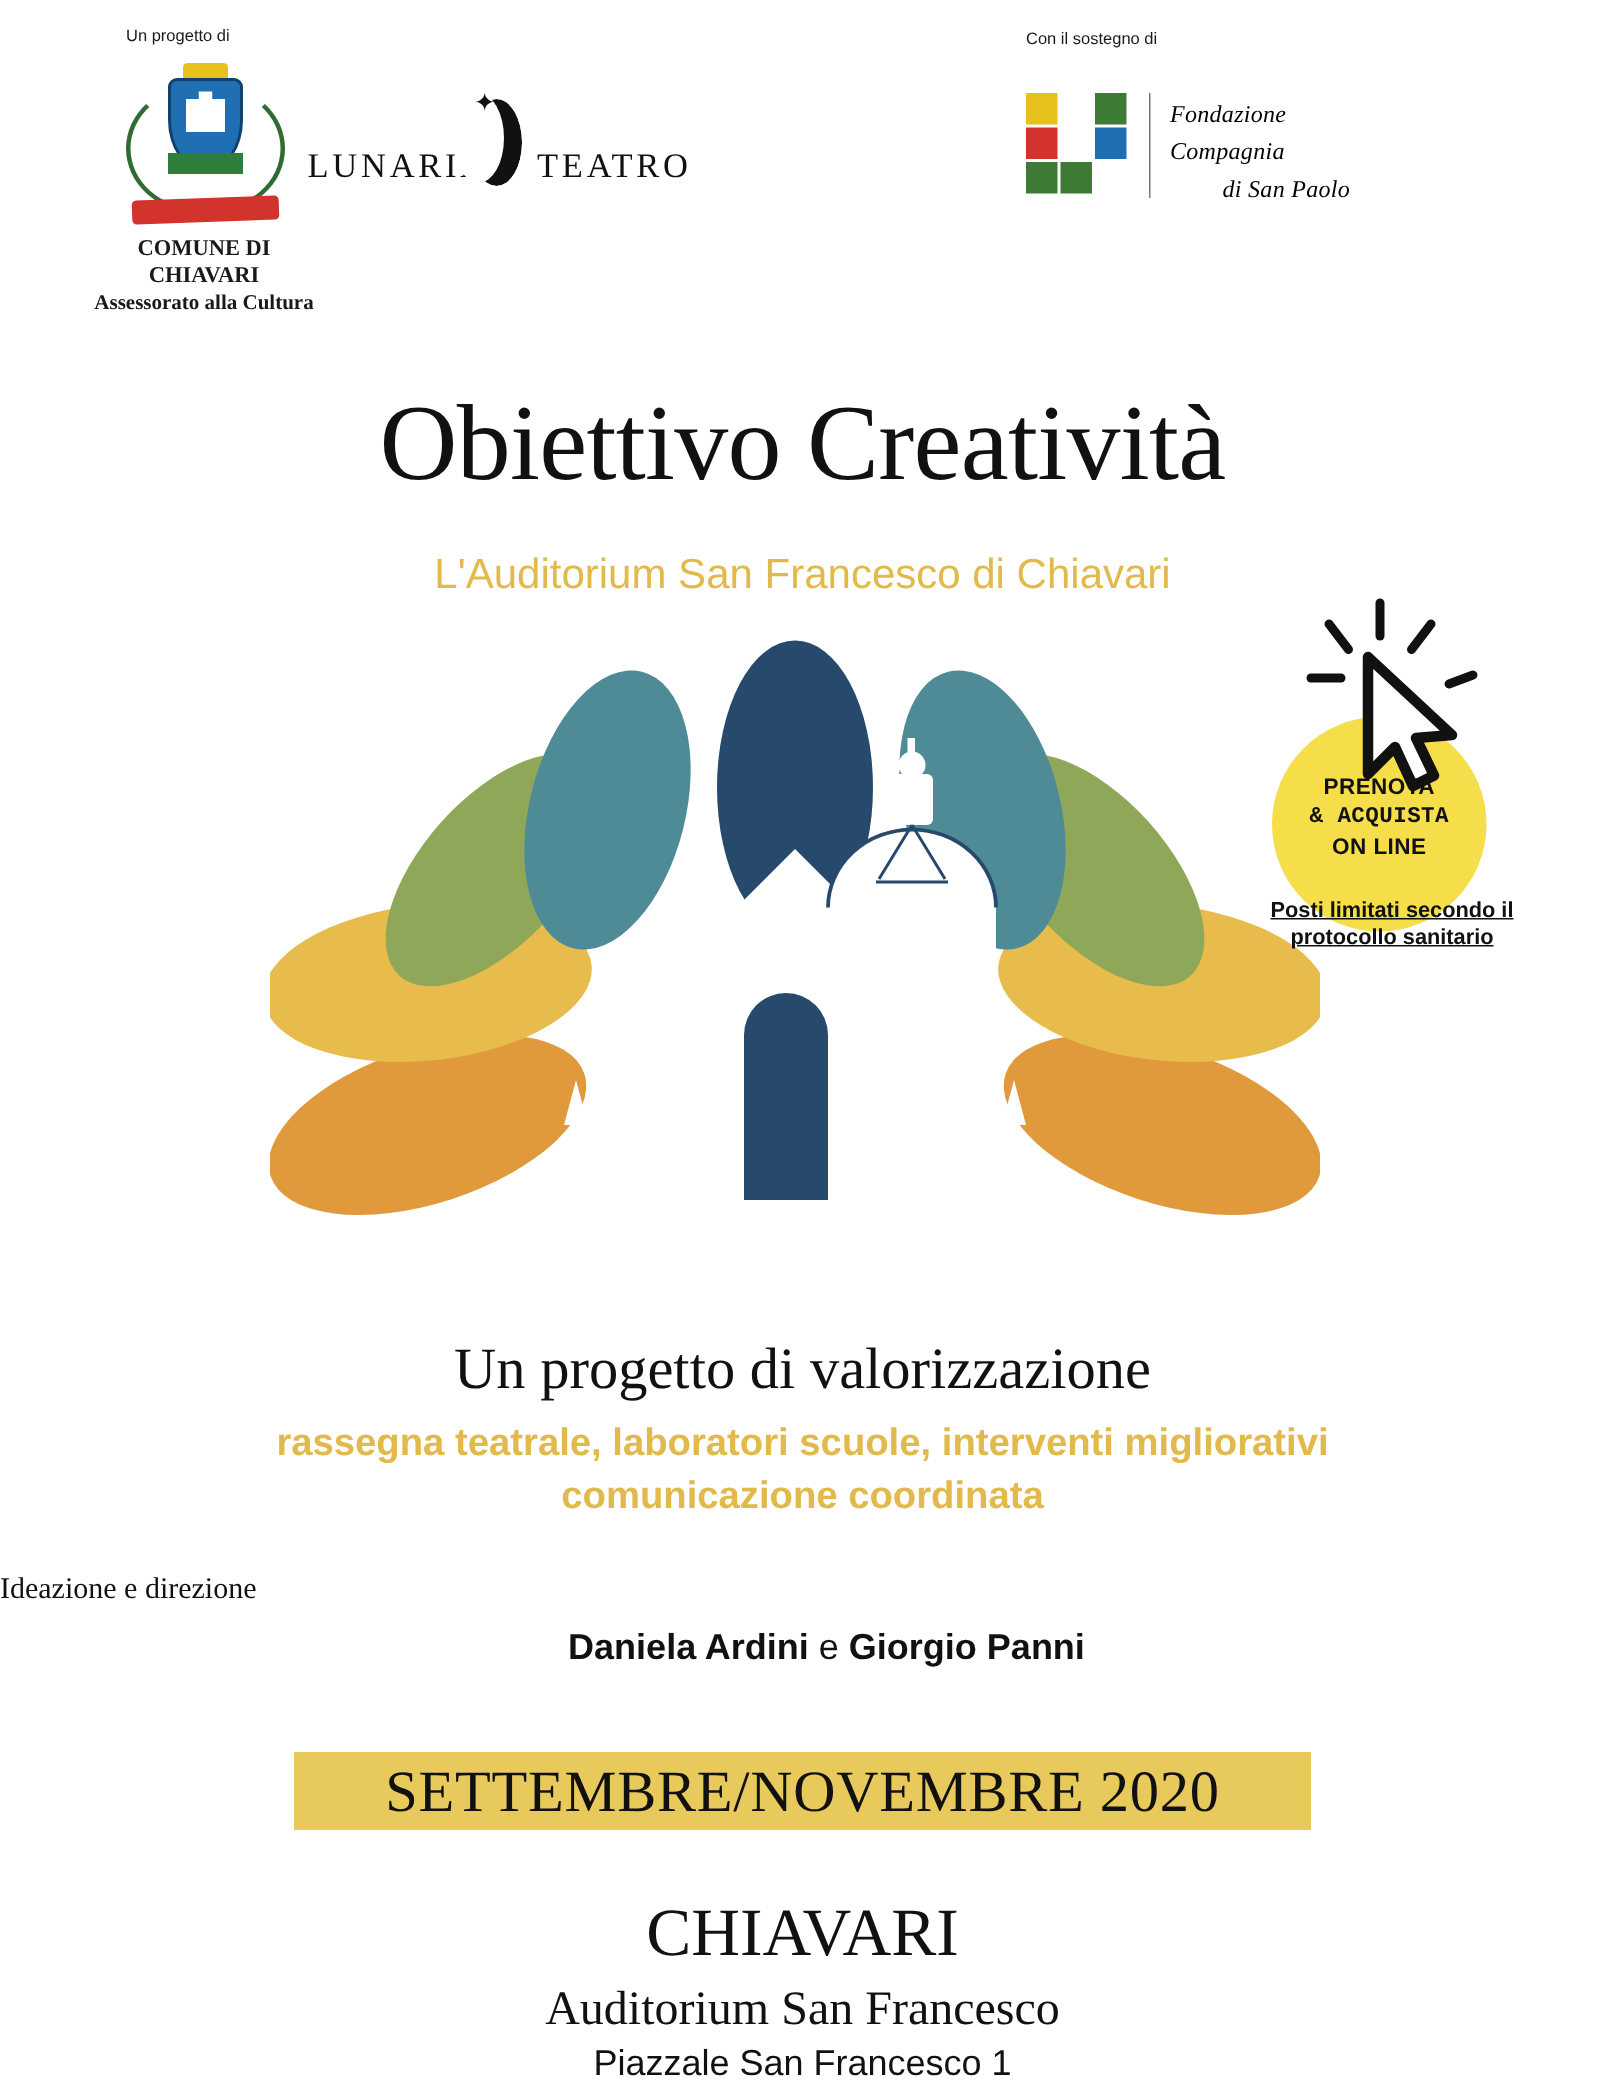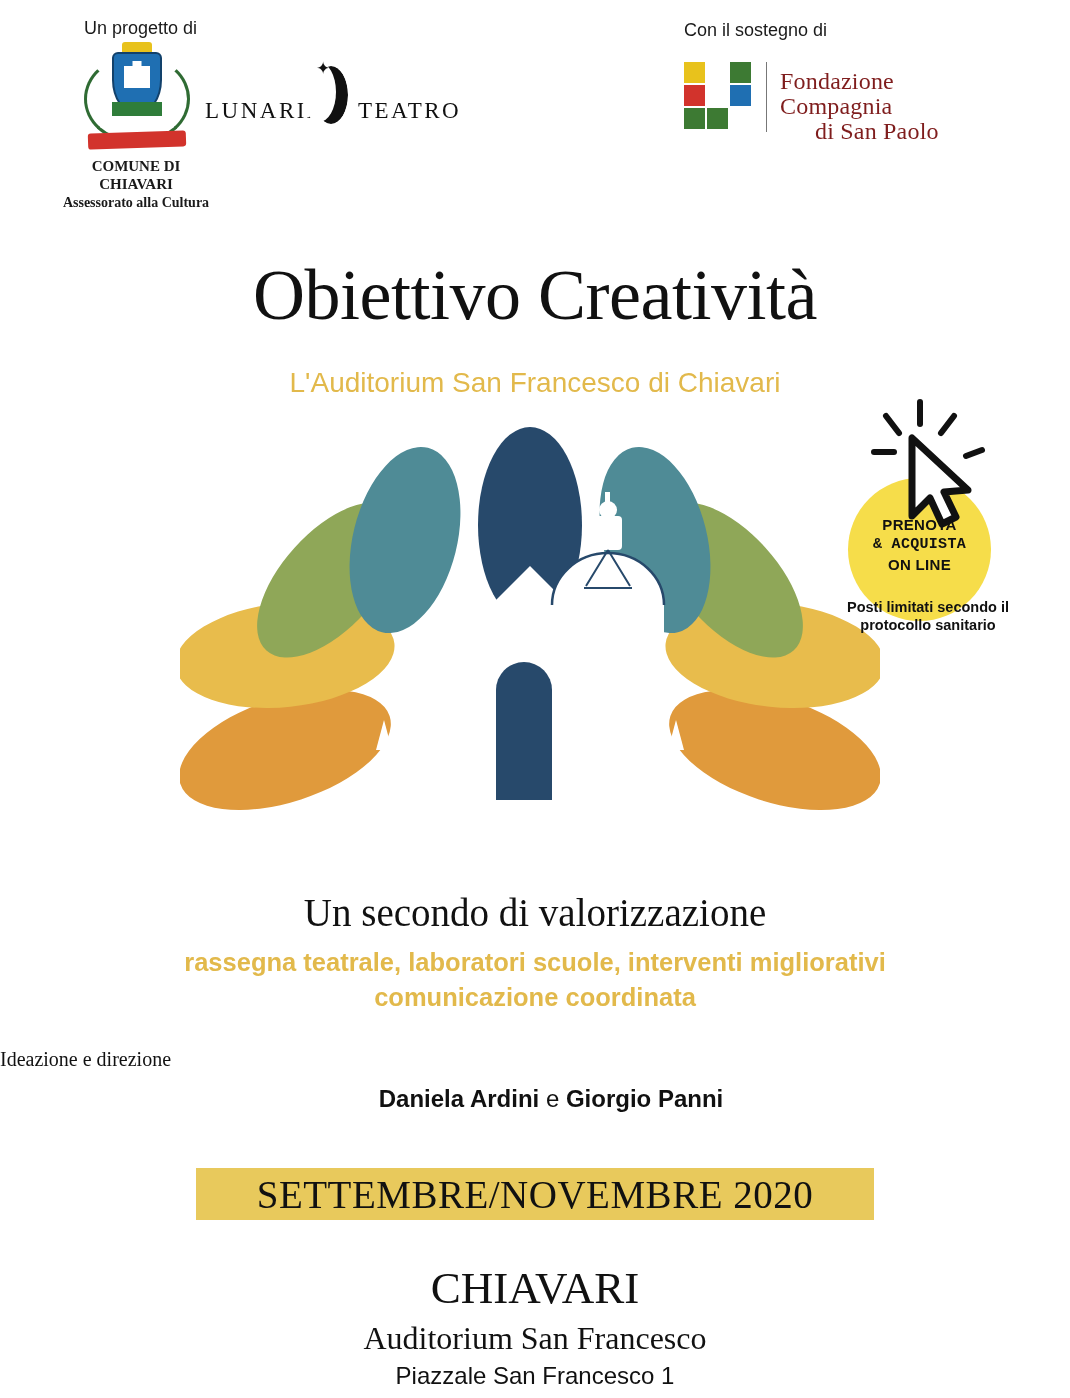--- a/index.html
+++ b/index.html
@@ -19,21 +19,21 @@
   
   .topbar {
     position: absolute;
     top: 0; left: 0;
     width: 1070px;
     height: 225px;
   }
   .credit-label {
     position: absolute;
     font-family: "Liberation Sans", sans-serif;
-    font-size: 18px;
+    font-size: 11px;
     color: #1a1a1a;
     white-space: nowrap;
   }
   #credit-left { top: 18px; left: 84px; }
   #credit-right { top: 20px; left: 684px; }
 
   
   .crest {
     position: absolute;
     top: 48px;
@@ -178,24 +178,25 @@
   .fond-divider {
     position: absolute;
     left: 82px; top: 2px;
     width: 1px; height: 70px;
     background: #777;
   }
   .fond-text {
     position: absolute;
     left: 96px;
     font-family: "Liberation Serif", serif;
-    font-size: 24px;
-    color: #7f1d1d;
+    font-size: 16px;
+    color: #000000;
     white-space: nowrap;
     letter-spacing: .2px;
+    font-style: italic;
   }
   #fond-l1 { top: 8px; }
   #fond-l2 { top: 33px; }
   #fond-l3 { top: 58px; margin-left: 35px; }
 
   
   .main-title {
     position: absolute;
     top: 254px;
     left: 0;
@@ -264,20 +265,21 @@
     position: absolute;
     left: -10px;
     top: 208px;
     width: 216px;
     text-align: center;
     font-family: "Liberation Sans", sans-serif;
     font-weight: bold;
     font-size: 14.5px;
     line-height: 1.25;
     color: #111;
+    text-decoration: underline;
   }
 
   
   .project-line {
     position: absolute;
     top: 890px;
     left: 0; width: 1070px;
     text-align: center;
     font-family: "Liberation Serif", serif;
     font-size: 39px;
@@ -467,21 +469,21 @@
       <line x1="116" y1="66" x2="132" y2="60"></line>
     </g>
     <path d="M62 48 L62 126 L80 108 L92 134 L106 127 L94 102 L118 100 Z" fill="#ffffff" stroke="#111" stroke-width="7" stroke-linejoin="round"></path>
   </svg>
   <div class="badge-text" id="badge-l1">PRENOTA</div>
   <div class="badge-text" id="badge-l2">&amp; ACQUISTA</div>
   <div class="badge-text" id="badge-l3">ON LINE</div>
   <div class="badge-note">Posti limitati secondo il protocollo sanitario</div>
 </div>
 
-<div class="project-line">Un secondo di valorizzazione</div>
+<div class="project-line">Un progetto di valorizzazione</div>
 <div class="gold-line" id="gold1">rassegna teatrale, laboratori scuole, interventi migliorativi</div>
 <div class="gold-line" id="gold2">comunicazione coordinata</div>
 
 <div class="ideazione">Ideazione e direzione</div>
 <div class="authors">
   <b>Daniela Ardini</b><span> e </span><b>Giorgio Panni</b>
 </div>
 
 <div class="date-band">
   <span>SETTEMBRE/NOVEMBRE  2020</span>

